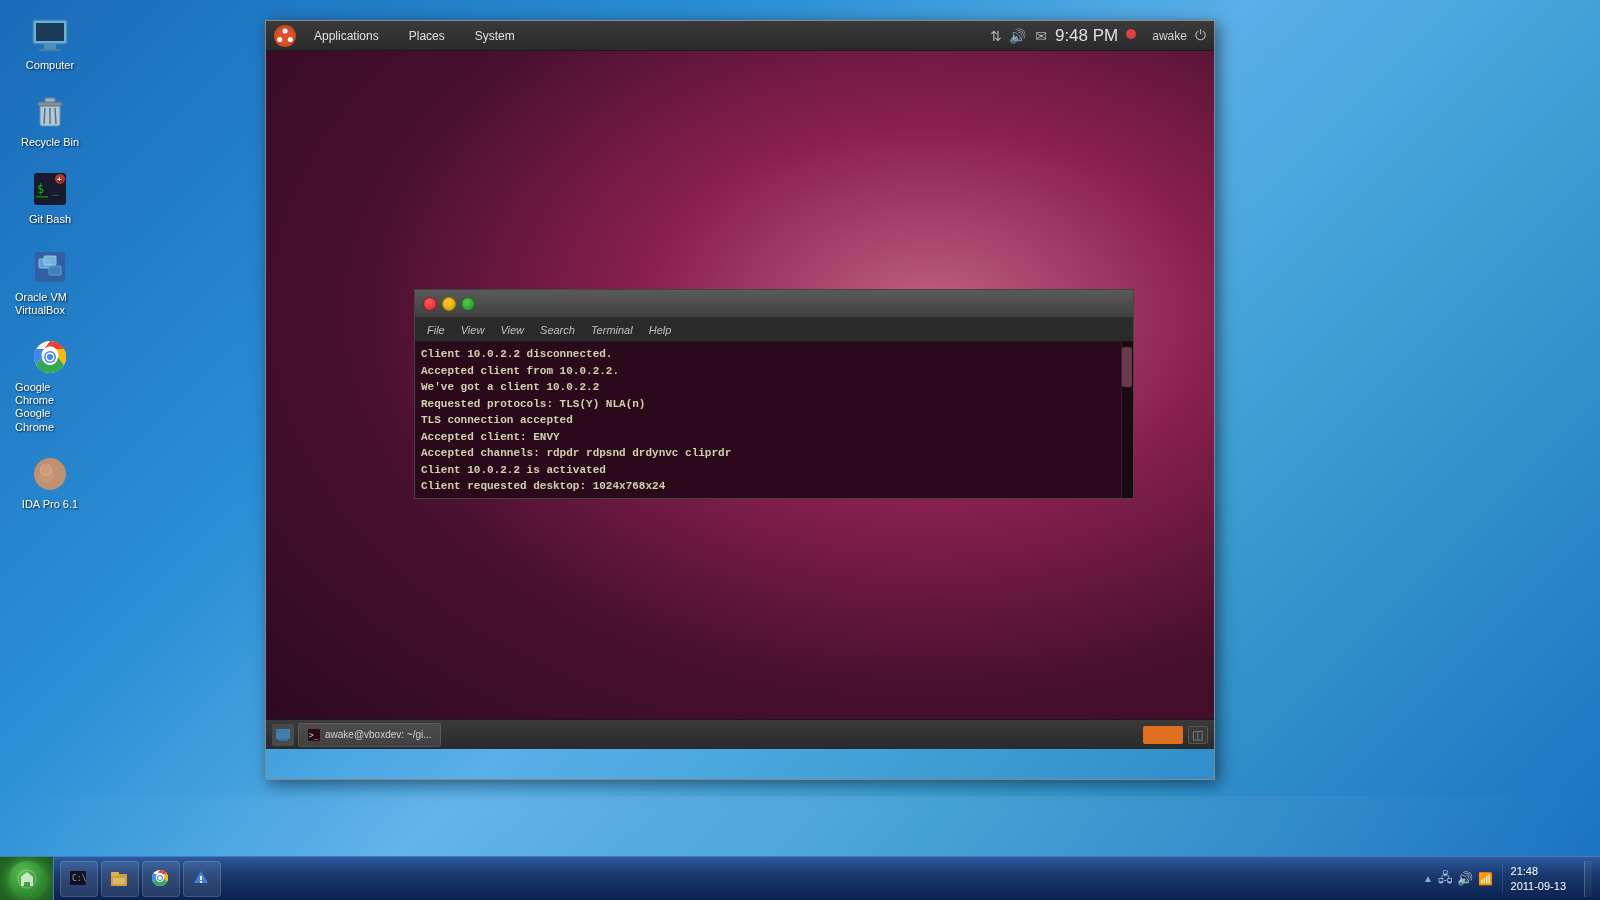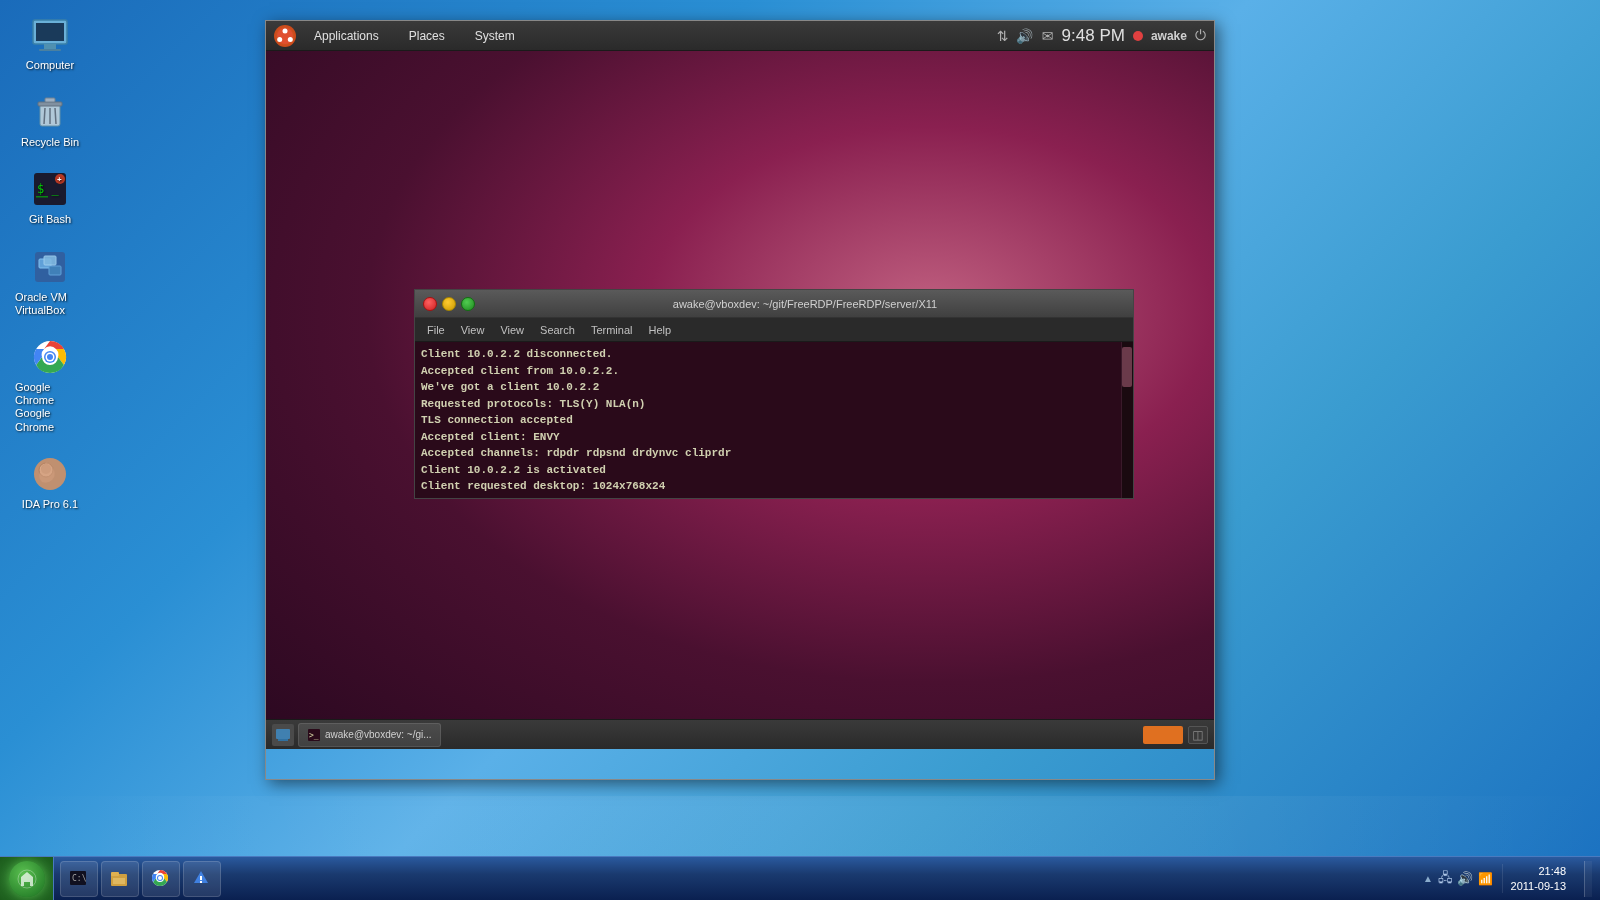--- a/index.html
+++ b/index.html
@@ -132,21 +132,21 @@
       gap: 5px;
       font-size: 12px;
       color: #b0c8e8;
     }
     .systray-chevron {
       font-size: 10px;
       color: #8aaccc;
       cursor: pointer;
     }
     .taskbar-clock {
-      text-align: right;
+      text-align: left;
       color: white;
       font-size: 11px;
       line-height: 1.3;
       padding: 0 8px;
       border-left: 1px solid rgba(255,255,255,0.1);
       cursor: pointer;
     }
     .taskbar-show-desktop {
       width: 8px;
       height: 36px;
@@ -274,24 +274,23 @@
       opacity: 0.8;
     }
 
     .ubuntu-time {
       font-size: 17px;
       color: #e0e0e0;
     }
 
     .ubuntu-user {
       display: flex;
-      align-items: center;
-      gap: 8px;
-      cursor: pointer;
-      font-weight: bold;
+      align-items: flex-start;
+      gap: 16px;
+      cursor: pointer;
     }
     .ubuntu-user-dot {
       width: 10px;
       height: 10px;
       border-radius: 50%;
       background: #e04040;
     }
 
     
     .terminal-window {
@@ -357,20 +356,21 @@
       border-bottom: 1px solid #1a1a1a;
     }
     .term-menu-item {
       padding: 0 8px;
       font-size: 11px;
       color: #c0c0c0;
       cursor: pointer;
       height: 100%;
       display: flex;
       align-items: center;
+      font-style: italic;
     }
 
     
     .terminal-content {
       height: calc(100% - 52px);
       background: #2a0a1a;
       padding: 4px 6px;
       overflow: hidden;
       position: relative;
       font-weight: bold;
@@ -597,21 +597,20 @@
           <span class="ubuntu-panel-icon">⏻</span>
         </div>
       </div>
 
       <div class="terminal-window">
 
         <div class="terminal-titlebar">
           <div class="term-close-btn"></div>
           <div class="term-min-btn"></div>
           <div class="term-max-btn"></div>
-          <div class="terminal-title">awake@vboxdev: ~/git/FreeRDP/FreeRDP/server/X11</div>
         </div>
 
         <div class="terminal-menubar">
           <div class="term-menu-item">File</div>
           <div class="term-menu-item">View</div>
           <div class="term-menu-item">View</div>
           <div class="term-menu-item">Search</div>
           <div class="term-menu-item">Terminal</div>
           <div class="term-menu-item">Help</div>
         </div>

